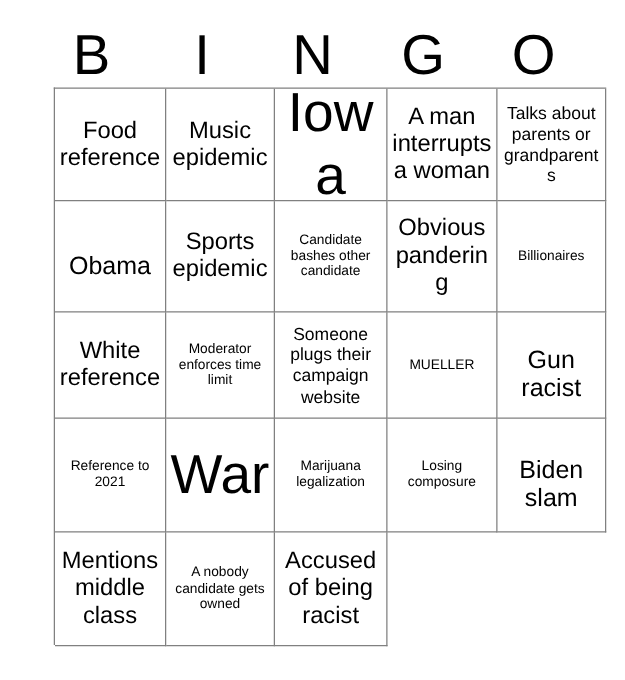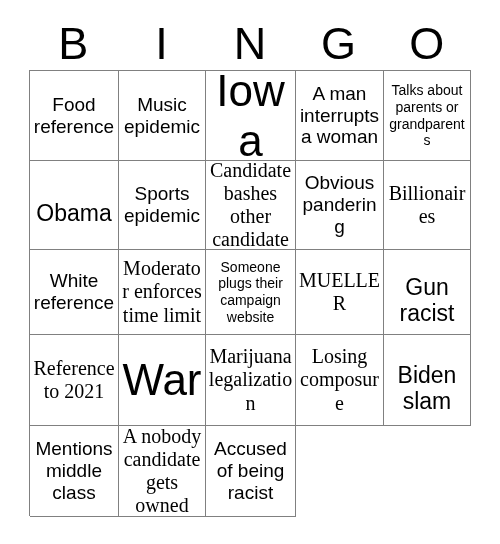--- a/index.html
+++ b/index.html
@@ -36,21 +36,21 @@
     font-size: 45px;
     line-height: 52px;
     font-weight: 400;
     letter-spacing: 0px;
     color: #000000;
     -webkit-font-smoothing: antialiased;
   }
   
   #bingo-grid {
     position: absolute;
-    left: 29px;
+    left: 43px;
     top: 70px;
     width: 442px;
     height: 446px;
     box-sizing: border-box;
     border-top: 1px solid #808080;
     border-left: 1px solid #808080;
     display: grid;
     grid-template-columns: 89px 87px 90px 88px 87px;
     grid-template-rows: 90px 89px 85px 91px 91px;
   }
@@ -66,23 +66,23 @@
     overflow: hidden;
   }
   .cell span {
     display: block;
     width: 100%;
     line-height: 1.14;
     word-wrap: break-word;
   }
   
   .fs-xl span { font-size: 44px; line-height: 1.12; }
-  .fs-lg span { font-size: 23px; line-height: 1.13; margin-top: 16px; }
+  .fs-lg span { font-size: 20px; line-height: 1.13; margin-top: 16px; }
   .fs-md span { font-size: 19px; line-height: 1.15; }
-  .fs-sm span { font-size: 20px; line-height: 1.16; font-family: Liberation Serif, serif; }
+  .fs-sm span { font-size: 11px; line-height: 1.16; }
   .fs-xs span { font-size: 14px; line-height: 1.18; text-align: center; }
 </style>
 </head>
 <body>
 
 <div id="card">
 
   <div id="bingo-header">
     <div class="hcell">B</div>
     <div class="hcell">I</div>

